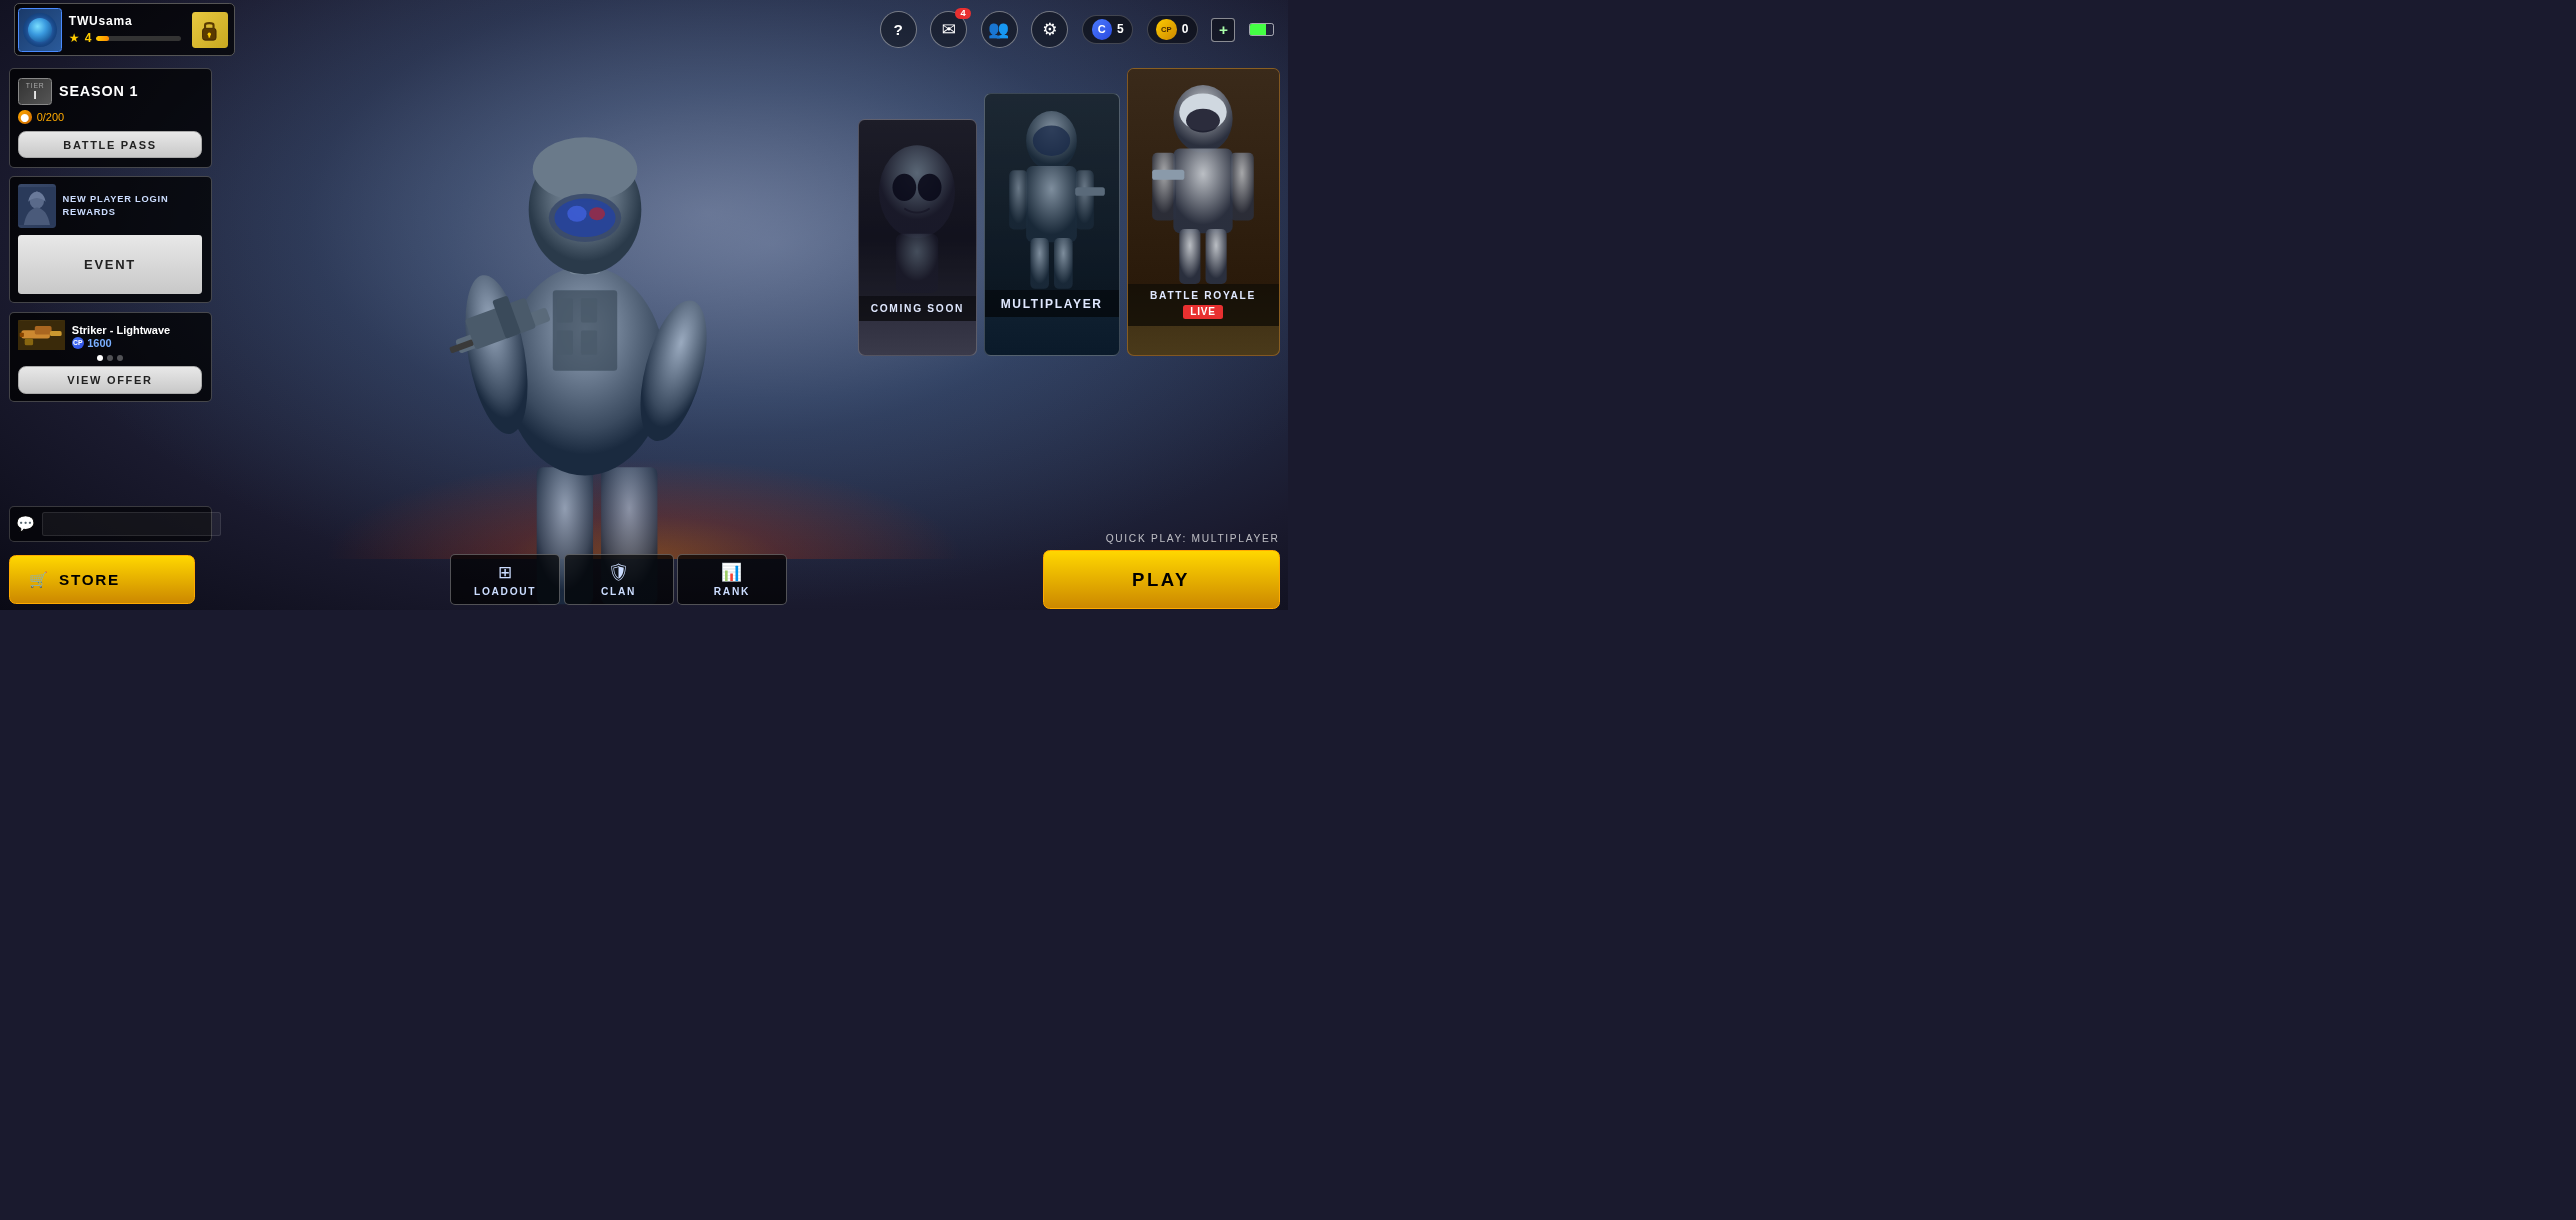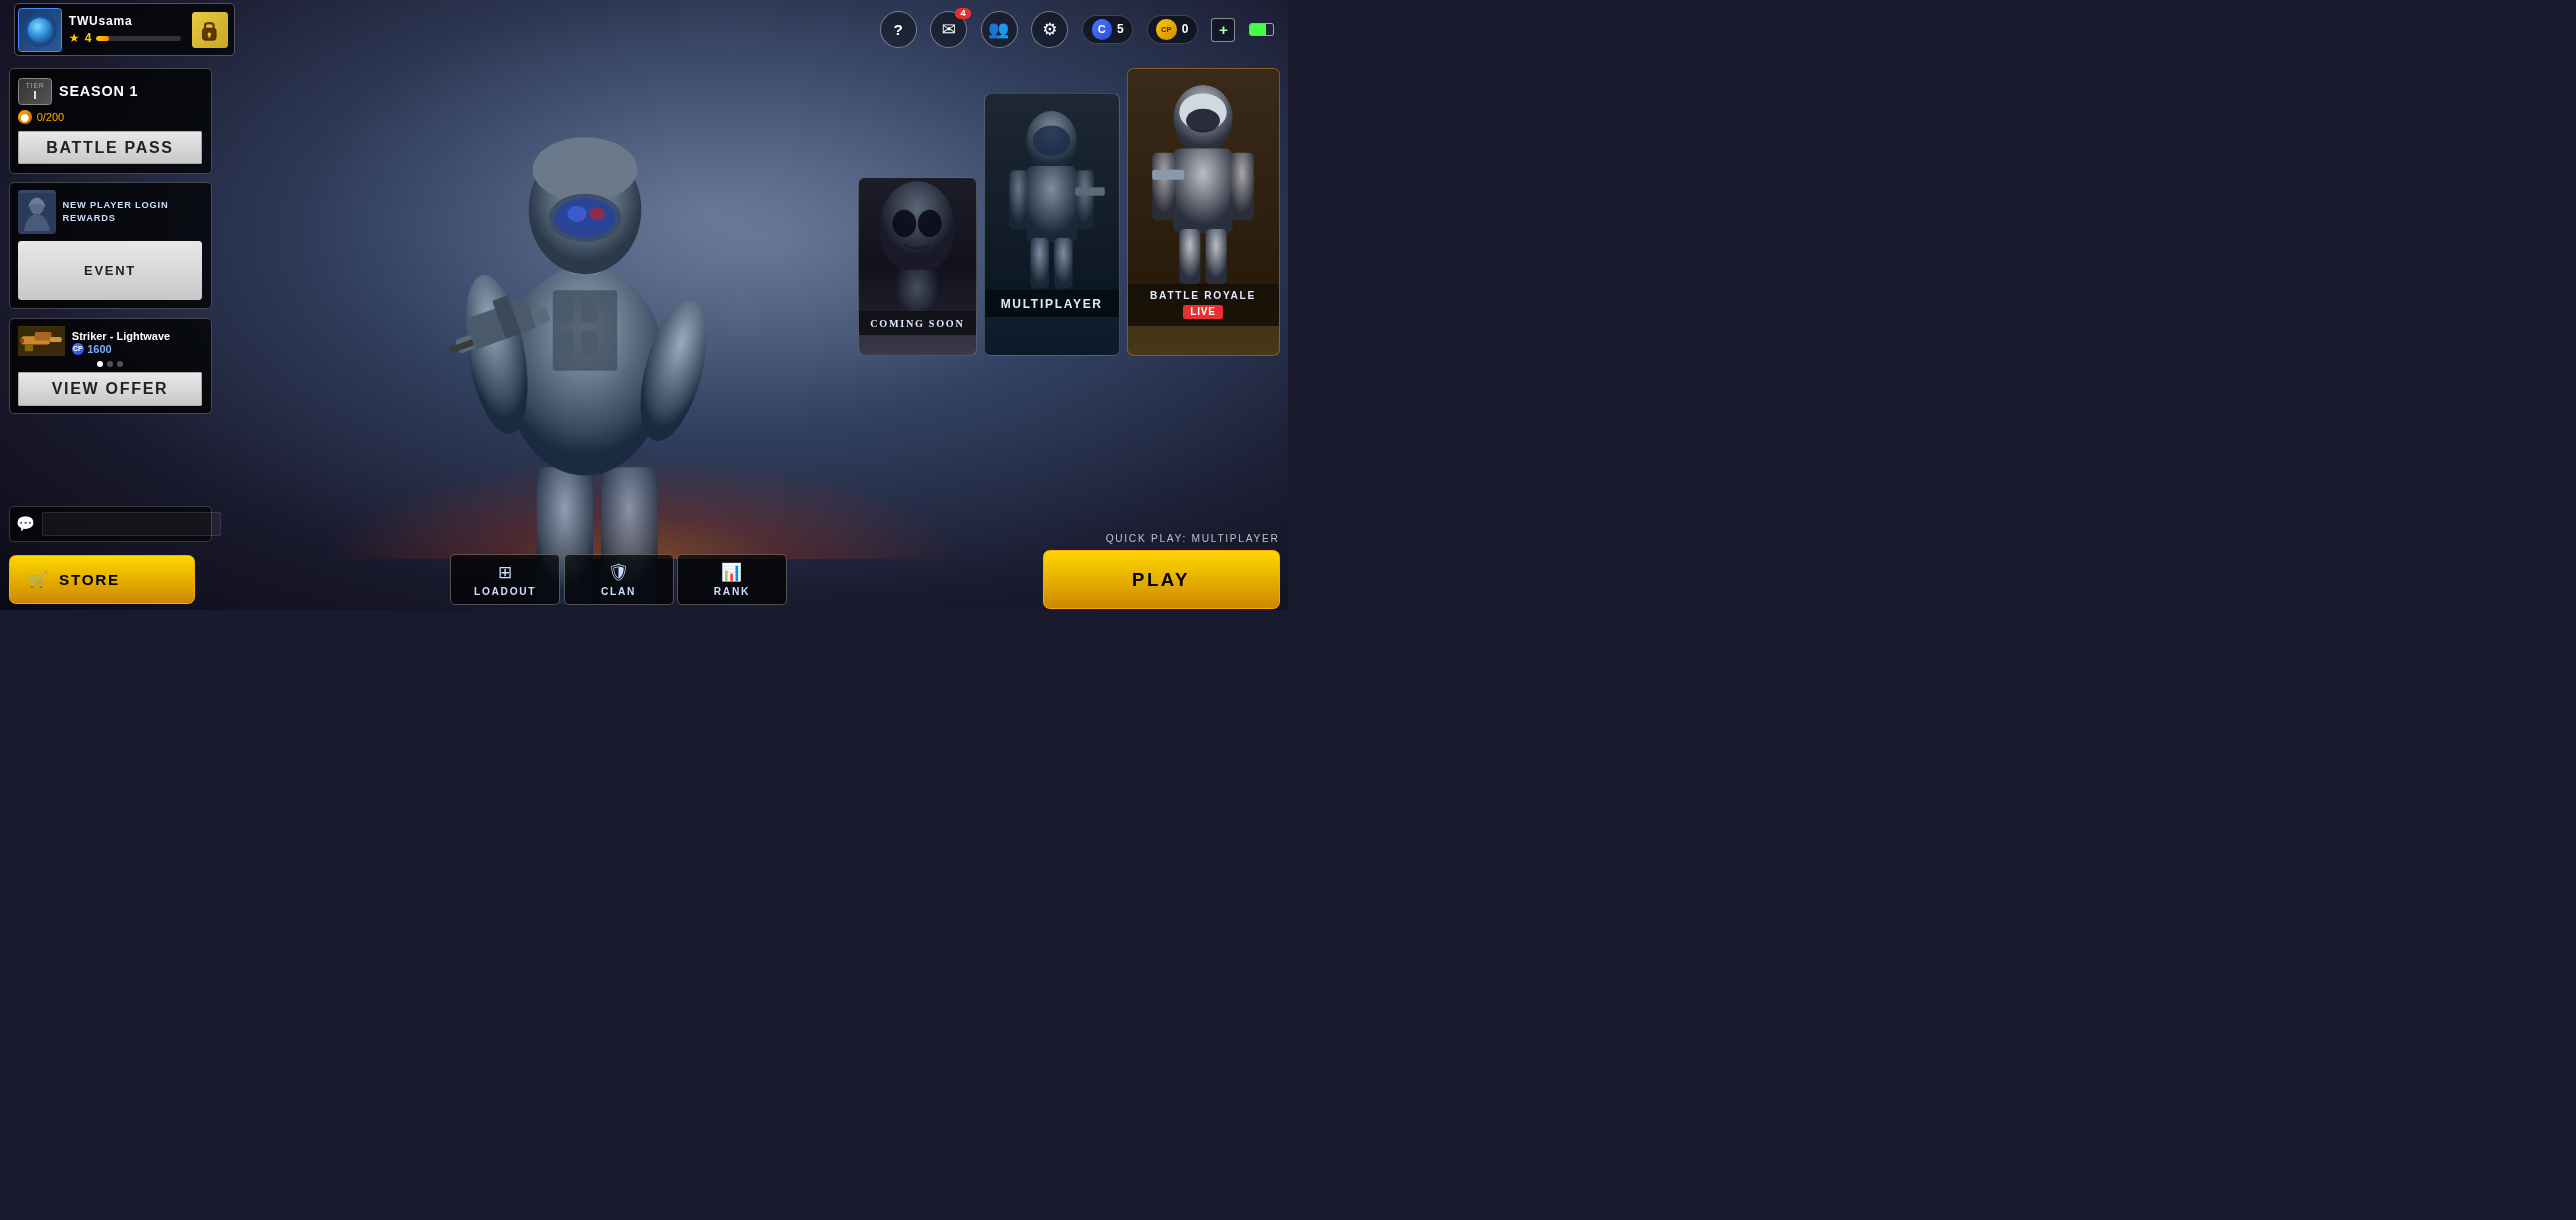--- a/index.html
+++ b/index.html
@@ -368,23 +368,23 @@
     }
 
     .bp-xp-text {
       color: #ffaa00;
       font-size: 11px;
     }
 
     .action-btn {
       background: linear-gradient(180deg, #e8e8e8, #c8c8c8);
       border: 0.8px solid #aaa;
-      border-radius: 1px;
+      border-radius: 8px;
       color: #222;
-      font-size: 16px;
+      font-size: 11px;
       font-weight: 900;
       letter-spacing: 1.7px;
       padding: 6.8px 0;
       text-align: center;
       cursor: pointer;
       width: 100%;
     }
 
     
     .event-card {
@@ -635,23 +635,22 @@
     .mode-card {
       border-radius: 6.8px;
       overflow: hidden;
       border: 1.7px solid rgba(255,255,255,0.2);
       cursor: pointer;
       position: relative;
     }
 
     .mode-coming {
       width: 119px;
-      height: 179px;
+      height: 237px;
       background: linear-gradient(180deg, #2a2a3a 0%, #1a1a2a 50%, #3a3a4a 100%);
-      font-family: Liberation Serif, serif;
     }
 
     .mode-multi {
       width: 136px;
       height: 263px;
       background: linear-gradient(180deg, #2a3a4a 0%, #1a2a3a 50%, #0a1a2a 100%);
     }
 
     .mode-royale {
       width: 153px;

